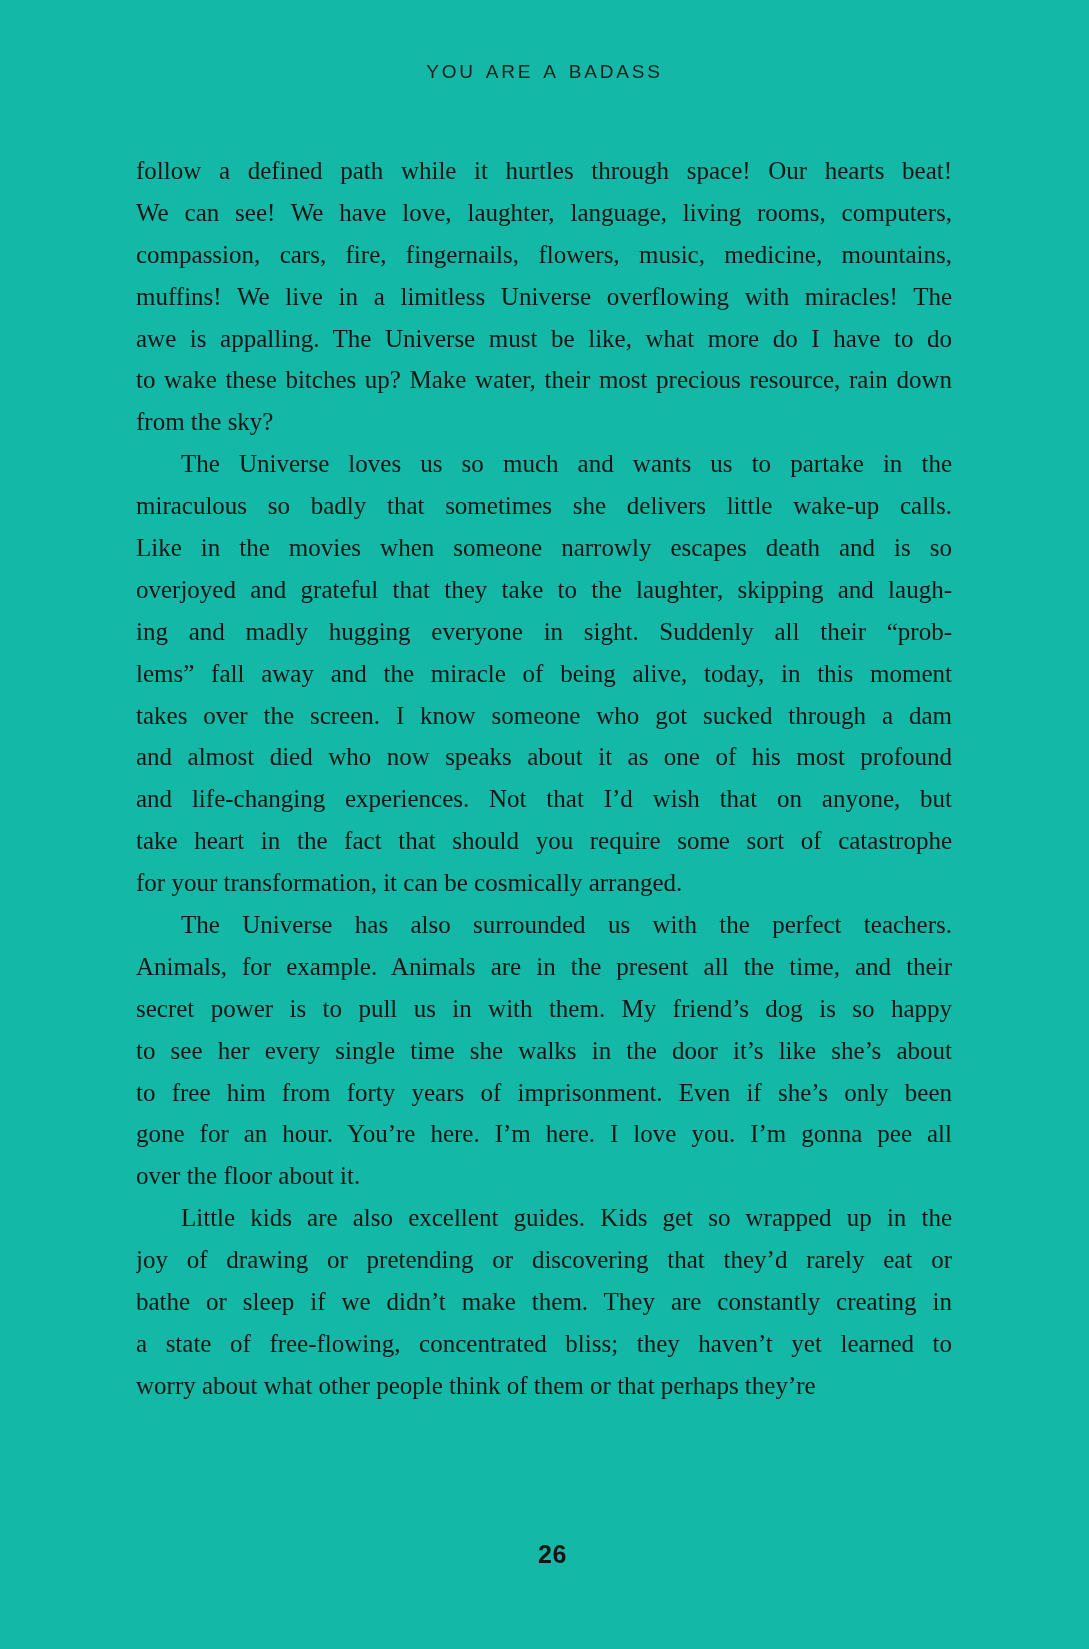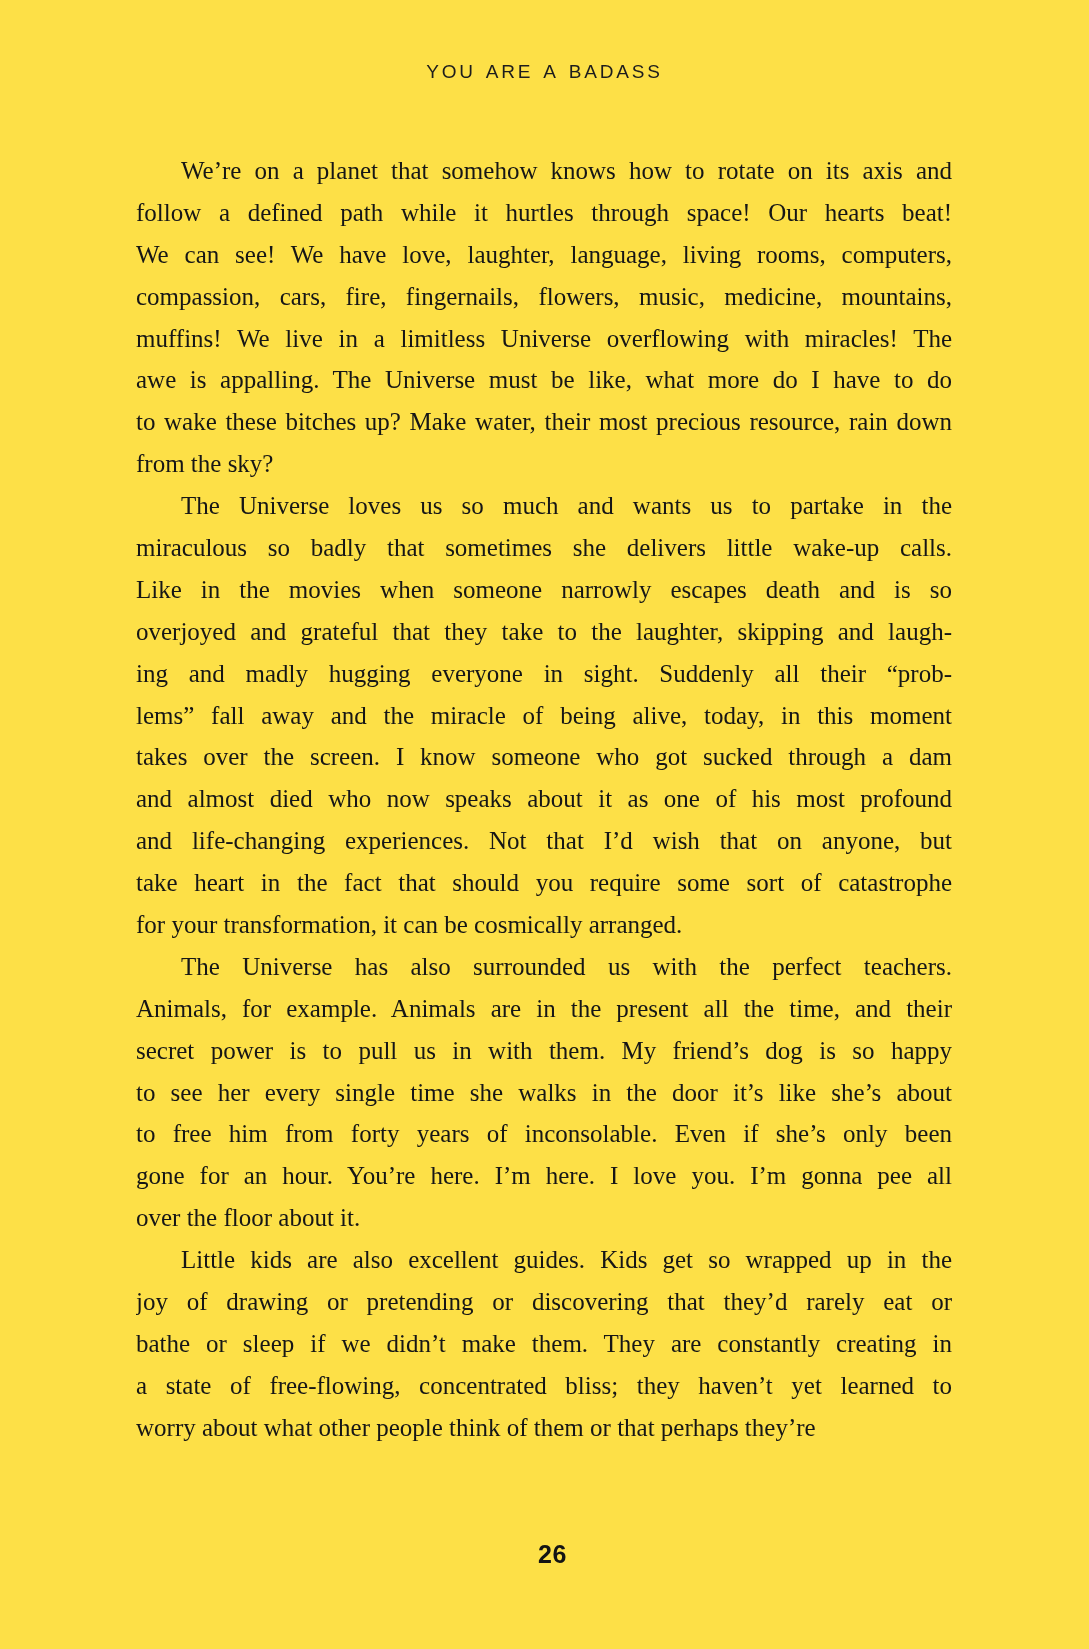--- a/index.html
+++ b/index.html
@@ -1,20 +1,20 @@
 <!DOCTYPE html>
 <html><head>
 <meta charset="utf-8">
 <style>
   html, body { margin: 0; padding: 0; background: #ffffff; }
   .page {
     position: relative;
     width: 1089px;
     height: 1649px;
-    background: #fde047;
+    background: #14b8a6;
     font-family: "Liberation Serif", serif;
     color: #161616;
     overflow: hidden;
   }
   .running-header {
     position: absolute;
     top: 61px;
     left: 0;
     width: 100%;
     text-align: center;
@@ -61,21 +61,20 @@
   }
 </style>
 </head>
 <body>
 
 <div class="page">
   <div class="running-header">YOU ARE A BADASS</div>
 
   <div class="text-block">
       <div class="paragraph">
-        <div class="line j ind"><span class="rm">We’re on a planet that somehow knows how to rotate on its axis and</span></div>
         <div class="line j"><span class="rm">follow a defined path while it hurtles through space! Our hearts beat!</span></div>
         <div class="line j"><span class="rm">We can see! We have love, laughter, language, living rooms, computers,</span></div>
         <div class="line j"><span class="rm">compassion, cars, fire, fingernails, flowers, music, medicine, mountains,</span></div>
         <div class="line j"><span class="rm">muffins! We live in a limitless Universe overflowing with miracles! The</span></div>
         <div class="line j"><span class="rm">awe is appalling. The Universe must be like, </span><span class="it">what more do I have to do</span></div>
         <div class="line j"><span class="it">to wake these bitches up? Make water, their most precious resource, rain down</span></div>
         <div class="line"><span class="it">from the sky?</span></div>
       </div>
       <div class="paragraph">
         <div class="line j ind"><span class="rm">The Universe loves us so much and wants us to partake in the</span></div>
@@ -88,21 +87,21 @@
         <div class="line j"><span class="rm">and almost died who now speaks about it as one of his most profound</span></div>
         <div class="line j"><span class="rm">and life-changing experiences. Not that I’d wish that on anyone, but</span></div>
         <div class="line j"><span class="rm">take heart in the fact that should you require some sort of catastrophe</span></div>
         <div class="line"><span class="rm">for your transformation, it can be cosmically arranged.</span></div>
       </div>
       <div class="paragraph">
         <div class="line j ind"><span class="rm">The Universe has also surrounded us with the perfect teachers.</span></div>
         <div class="line j"><span class="rm">Animals, for example. Animals are in the present all the time, and their</span></div>
         <div class="line j"><span class="rm">secret power is to pull us in with them. My friend’s dog is so happy</span></div>
         <div class="line j"><span class="rm">to see her every single time she walks in the door it’s like she’s about</span></div>
-        <div class="line j"><span class="rm">to free him from forty years of inconsolable. Even if she’s only been</span></div>
+        <div class="line j"><span class="rm">to free him from forty years of imprisonment. Even if she’s only been</span></div>
         <div class="line j"><span class="rm">gone for an hour. You’re here. I’m here. I love you. I’m gonna pee all</span></div>
         <div class="line"><span class="rm">over the floor about it.</span></div>
       </div>
       <div class="paragraph">
         <div class="line j ind"><span class="rm">Little kids are also excellent guides. Kids get so wrapped up in the</span></div>
         <div class="line j"><span class="rm">joy of drawing or pretending or discovering that they’d rarely eat or</span></div>
         <div class="line j"><span class="rm">bathe or sleep if we didn’t make them. They are constantly creating in</span></div>
         <div class="line j"><span class="rm">a state of free-flowing, concentrated bliss; they haven’t yet learned to</span></div>
         <div class="line"><span class="rm">worry about what other people think of them or that perhaps they’re</span></div>
       </div>

